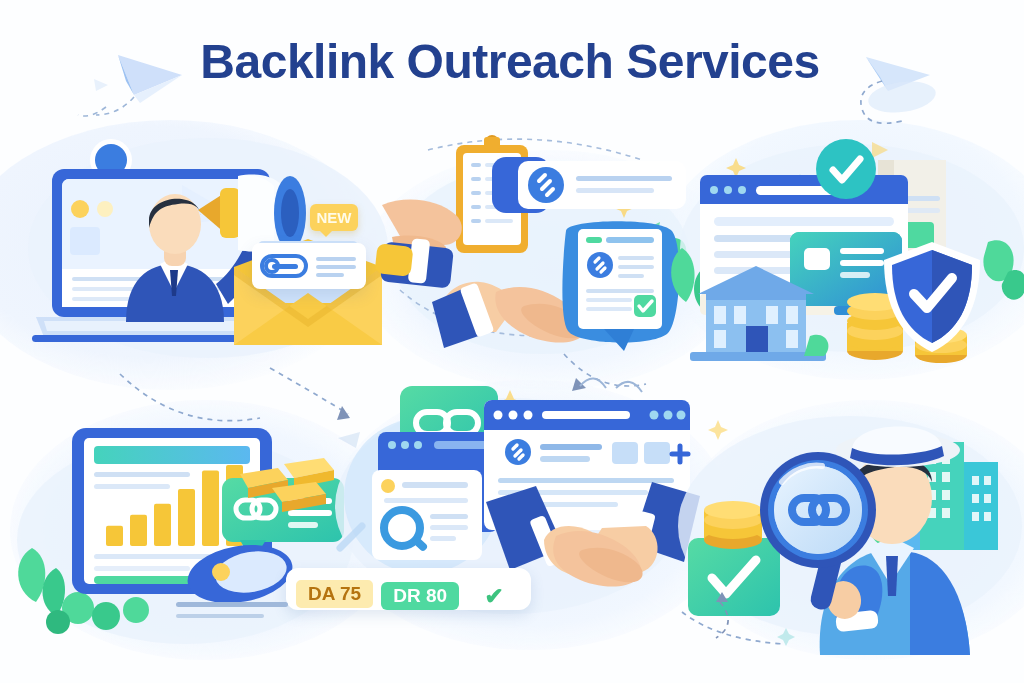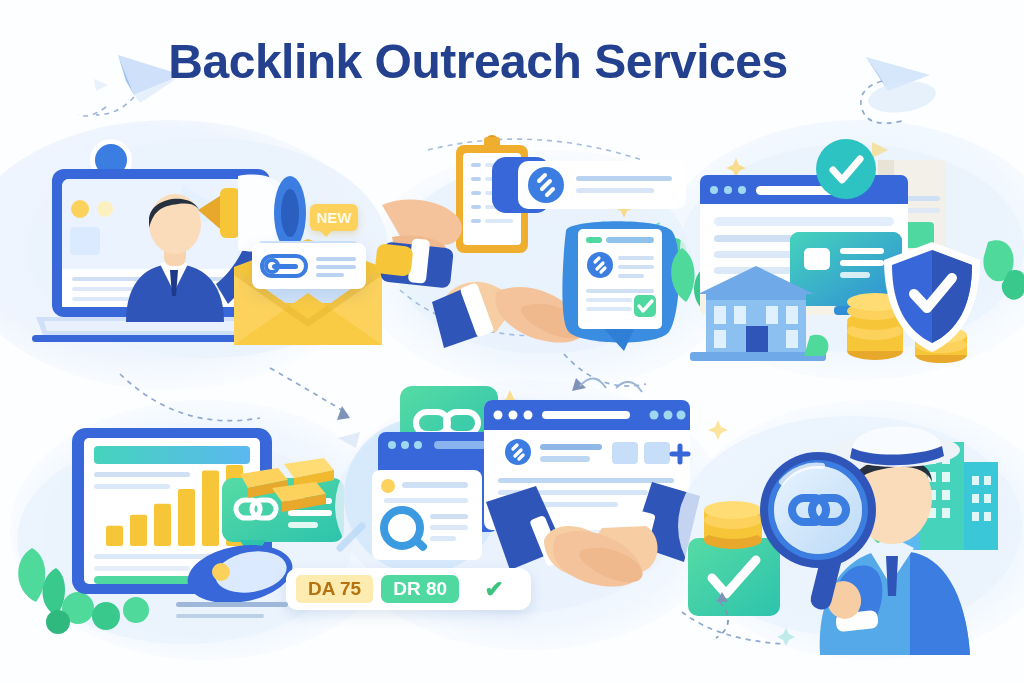--- a/index.html
+++ b/index.html
@@ -19,40 +19,41 @@
   .blob.b4{left:10px;top:400px;width:390px;height:260px;background:radial-gradient(ellipse at 50% 50%,#eaf2fd 0%,#f1f7ff 58%,rgba(240,247,255,0) 78%);}
   .blob.b5{left:330px;top:380px;width:400px;height:270px;background:radial-gradient(ellipse at 50% 50%,#e7f0fc 0%,#f1f7ff 58%,rgba(240,247,255,0) 78%);}
   .blob.b6{left:680px;top:400px;width:380px;height:260px;background:radial-gradient(ellipse at 50% 50%,#eaf1fd 0%,#f2f8ff 58%,rgba(240,247,255,0) 78%);}
 
   
   #title{
     position:absolute;left:0;top:34px;width:956px;text-align:center;
     font-size:48px;font-weight:bold;letter-spacing:-0.5px;
     color:#23418f;
     text-shadow:0 1px 0 rgba(255,255,255,.6);
+    padding-left:32px;
   }
 
   
   .abs{position:absolute;}
   .card{position:absolute;background:#fff;border-radius:8px;box-shadow:0 6px 16px rgba(60,90,150,.13);}
   .badge{position:absolute;display:flex;align-items:center;justify-content:center;font-weight:bold;}
   svg{display:block;overflow:visible;}
 
   
   #score-pills{
     position:absolute;left:286px;top:568px;height:42px;
-    display:flex;align-items:center;gap:6px;
+    display:flex;align-items:flex-end;gap:6px;
     background:#ffffff;border-radius:12px;
     box-shadow:0 5px 14px rgba(70,110,170,.16);
     padding:0 8px;
   }
   .pill{height:28px;border-radius:7px;display:flex;align-items:center;justify-content:center;
         font-size:19px;font-weight:bold;padding:0 12px;}
   .pill.da{background:#fdebaf;color:#b5730f;border:2px solid #ffffff;}
-  .pill.dr{background:#4fd9a0;color:#ffffff;}
+  .pill.dr{background:#4fd9a0;color:#ffffff;border-radius:6px;}
   .pill.ok{width:34px;color:#3dc37f;font-size:23px;}
 
   
   #new-badge{
     left:310px;top:204px;width:48px;height:27px;border-radius:6px;
     background:#fcd25c;color:#fffbe8;font-size:15px;
     box-shadow:0 3px 7px rgba(190,150,30,.25);
   }
   #new-badge:after{content:"";position:absolute;left:9px;bottom:-6px;
     border-left:7px solid transparent;border-right:7px solid transparent;border-top:7px solid #fcd25c;}

